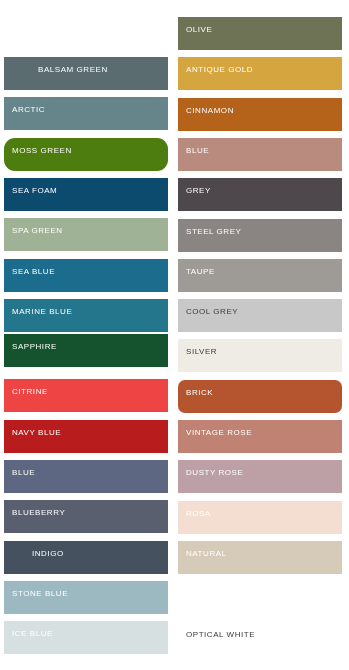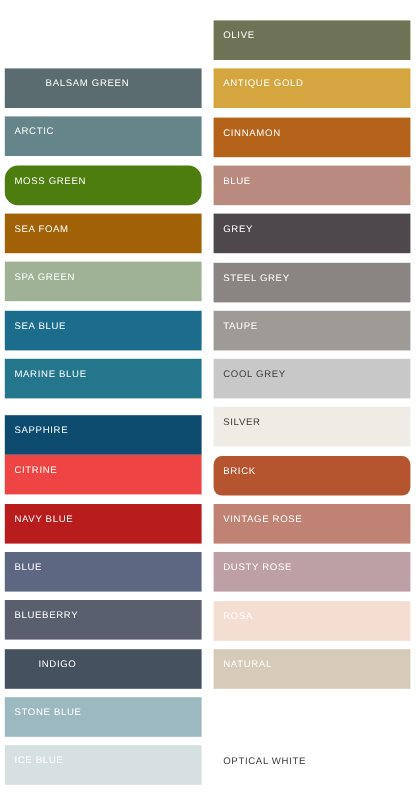--- a/index.html
+++ b/index.html
@@ -63,33 +63,33 @@
   <div class="swatch-column" id="column-left">
       <div class="swatch" style="background: rgb(90, 108, 112); top: 57px;">
         <span class="swatch-label light-text" style="color: rgb(255, 255, 255); padding-left: 26px;">BALSAM GREEN</span>
       </div>
       <div class="swatch" style="background: rgb(101, 133, 138); top: 97.3px;">
         <span class="swatch-label light-text" style="color: rgb(255, 255, 255);">ARCTIC</span>
       </div>
       <div class="swatch" style="background: #4d7c0f; top: 137.6px; border-radius: 11px;">
         <span class="swatch-label light-text" style="color: rgb(255, 255, 255);">MOSS GREEN</span>
       </div>
-      <div class="swatch" style="background: #a16207; top: 177.9px;">
+      <div class="swatch" style="background: #0c4a6e; top: 177.9px;">
         <span class="swatch-label light-text" style="color: rgb(255, 255, 255);">SEA FOAM</span>
       </div>
       <div class="swatch" style="background: rgb(160, 178, 149); top: 218.2px;">
         <span class="swatch-label light-text" style="color: rgb(255, 255, 255);">SPA GREEN</span>
       </div>
       <div class="swatch" style="background: rgb(28, 108, 141); top: 258.5px;">
         <span class="swatch-label light-text" style="color: rgb(255, 255, 255);">SEA BLUE</span>
       </div>
       <div class="swatch" style="background: rgb(35, 118, 140); top: 298.8px;">
         <span class="swatch-label light-text" style="color: rgb(255, 255, 255);">MARINE BLUE</span>
       </div>
-      <div class="swatch" style="background: #0c4a6e; top: 346px;">
+      <div class="swatch" style="background: #14532d; top: 334px;">
         <span class="swatch-label light-text" style="color: rgb(255, 255, 255);">SAPPHIRE</span>
       </div>
       <div class="swatch" style="background: #ef4444; top: 379.4px; padding-left: 13px;">
         <span class="swatch-label light-text" style="color: rgb(255, 255, 255);">CITRINE</span>
       </div>
       <div class="swatch" style="background: #b91c1c; top: 419.7px;">
         <span class="swatch-label light-text" style="color: rgb(255, 255, 255);">NAVY BLUE</span>
       </div>
       <div class="swatch" style="background: rgb(94, 103, 129); top: 460px;">
         <span class="swatch-label light-text" style="color: rgb(255, 255, 255);">BLUE</span>

